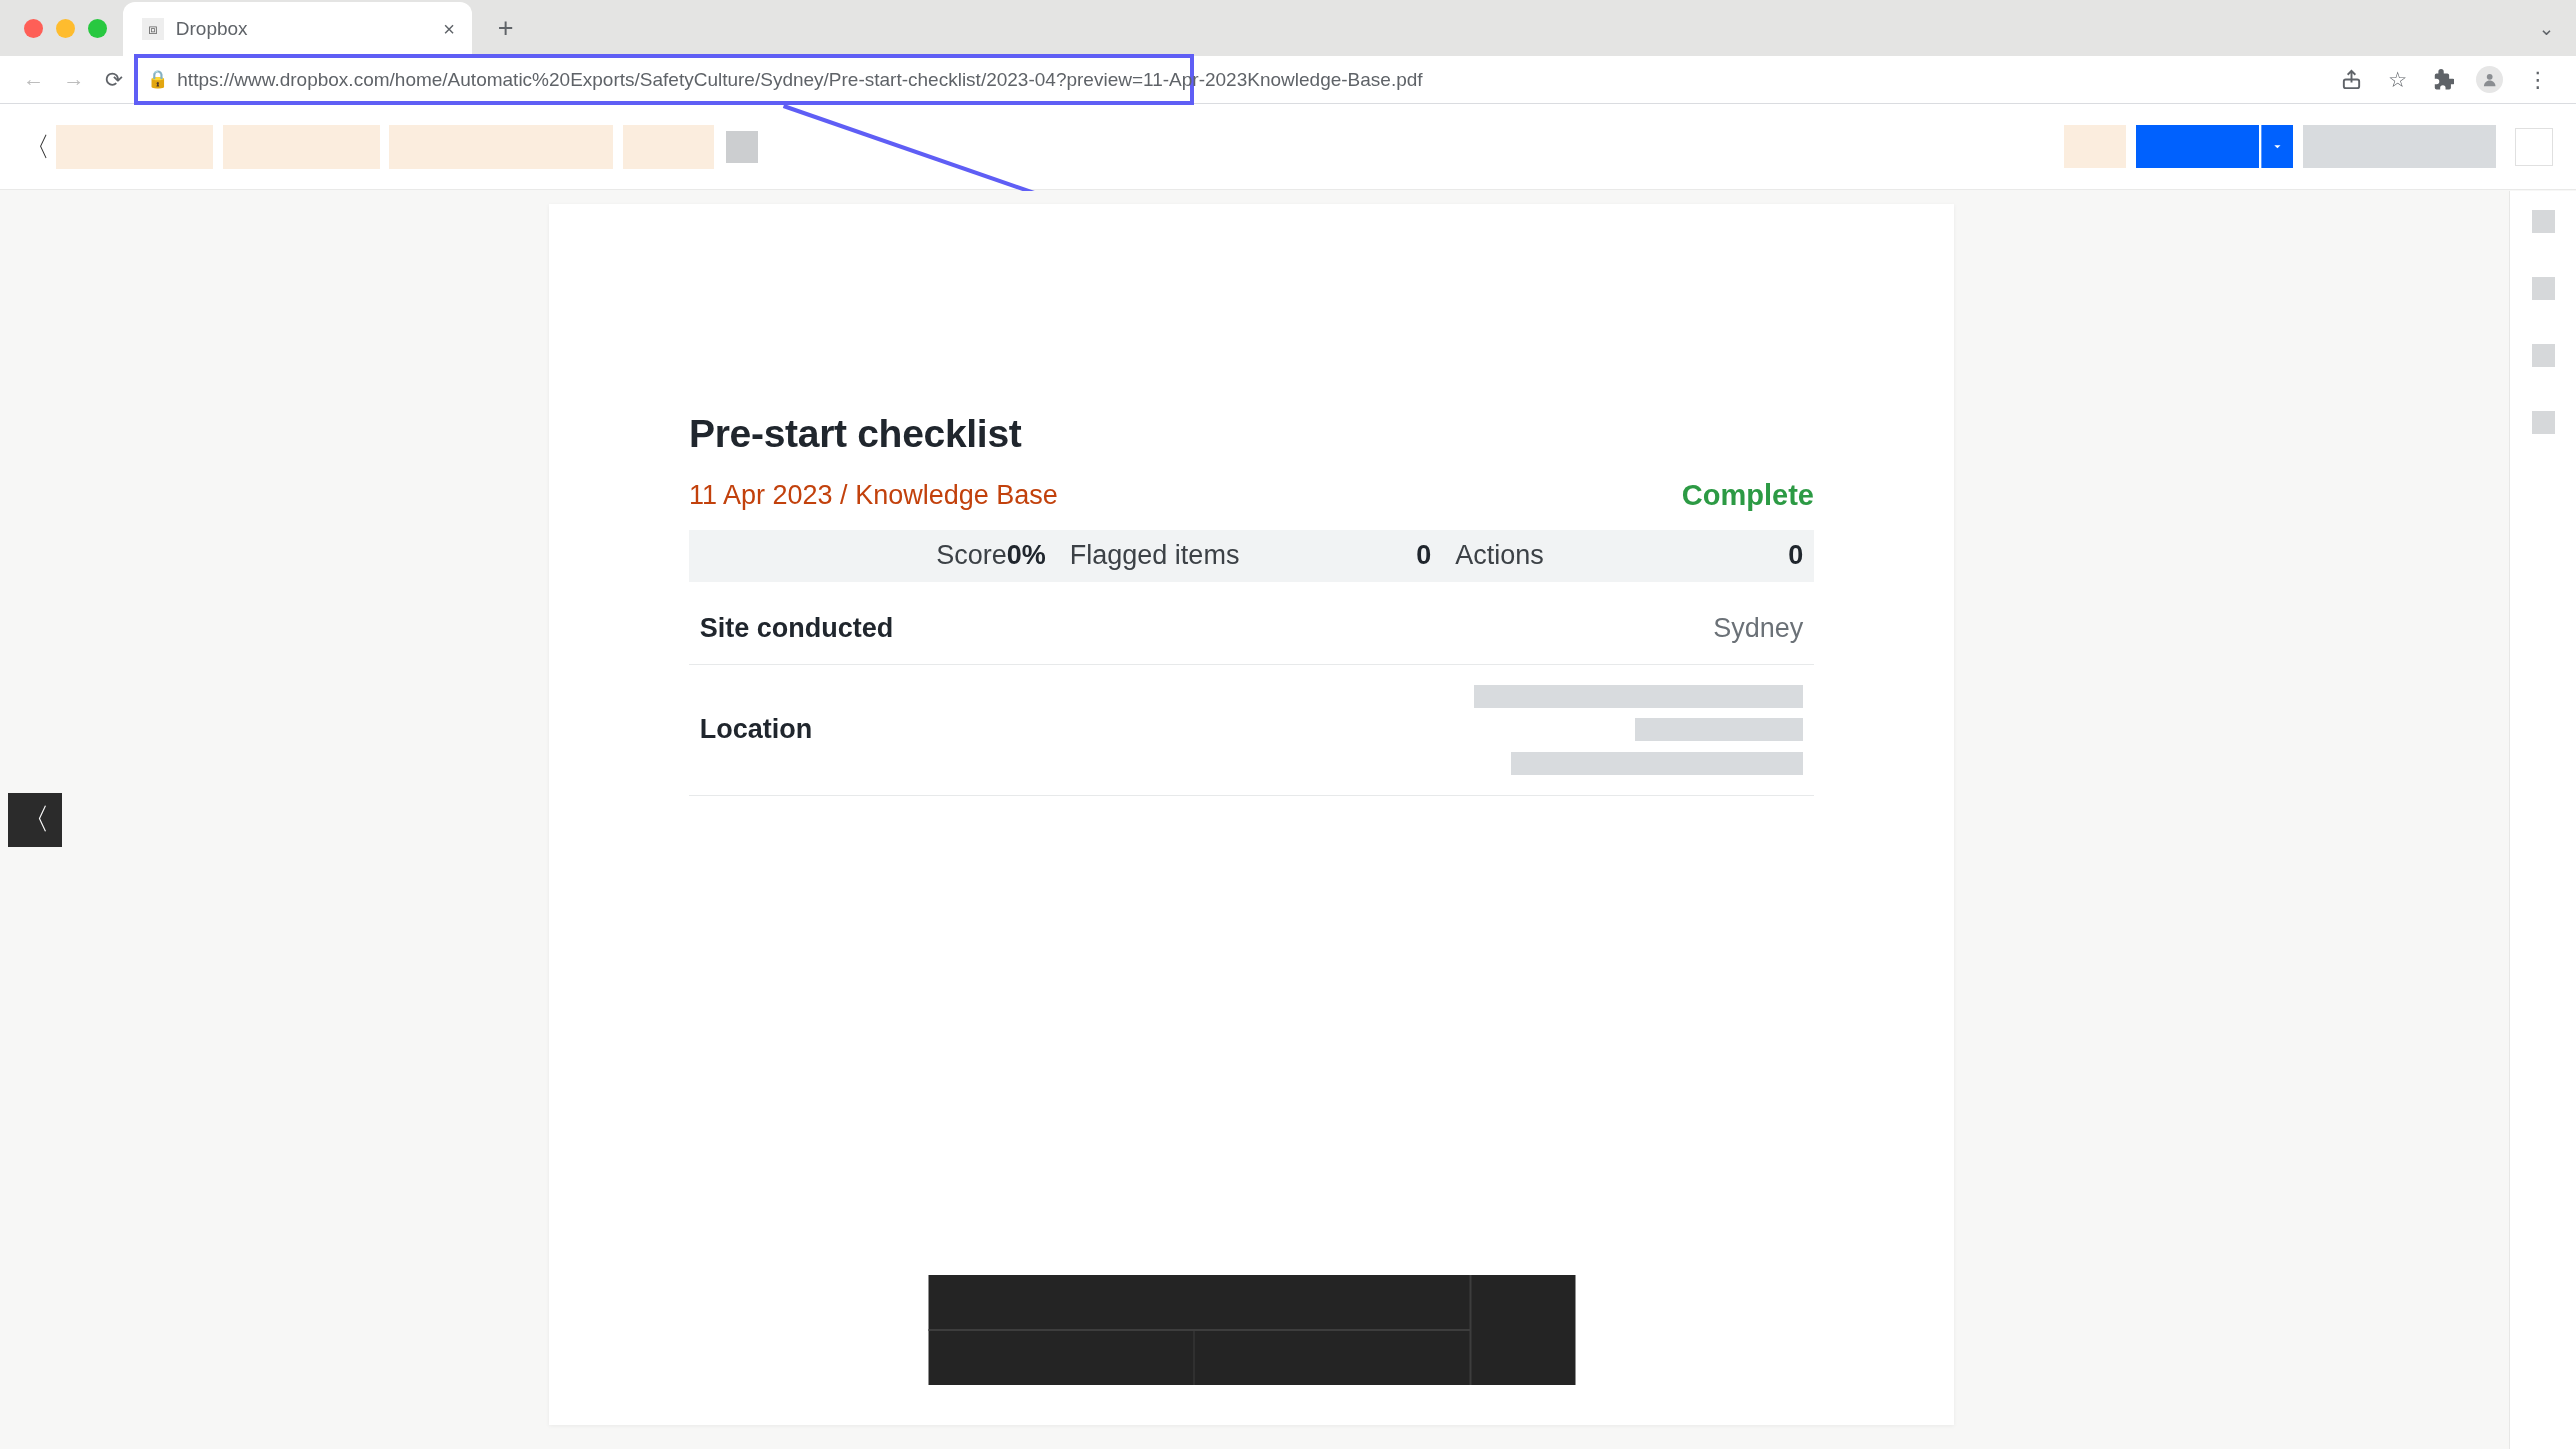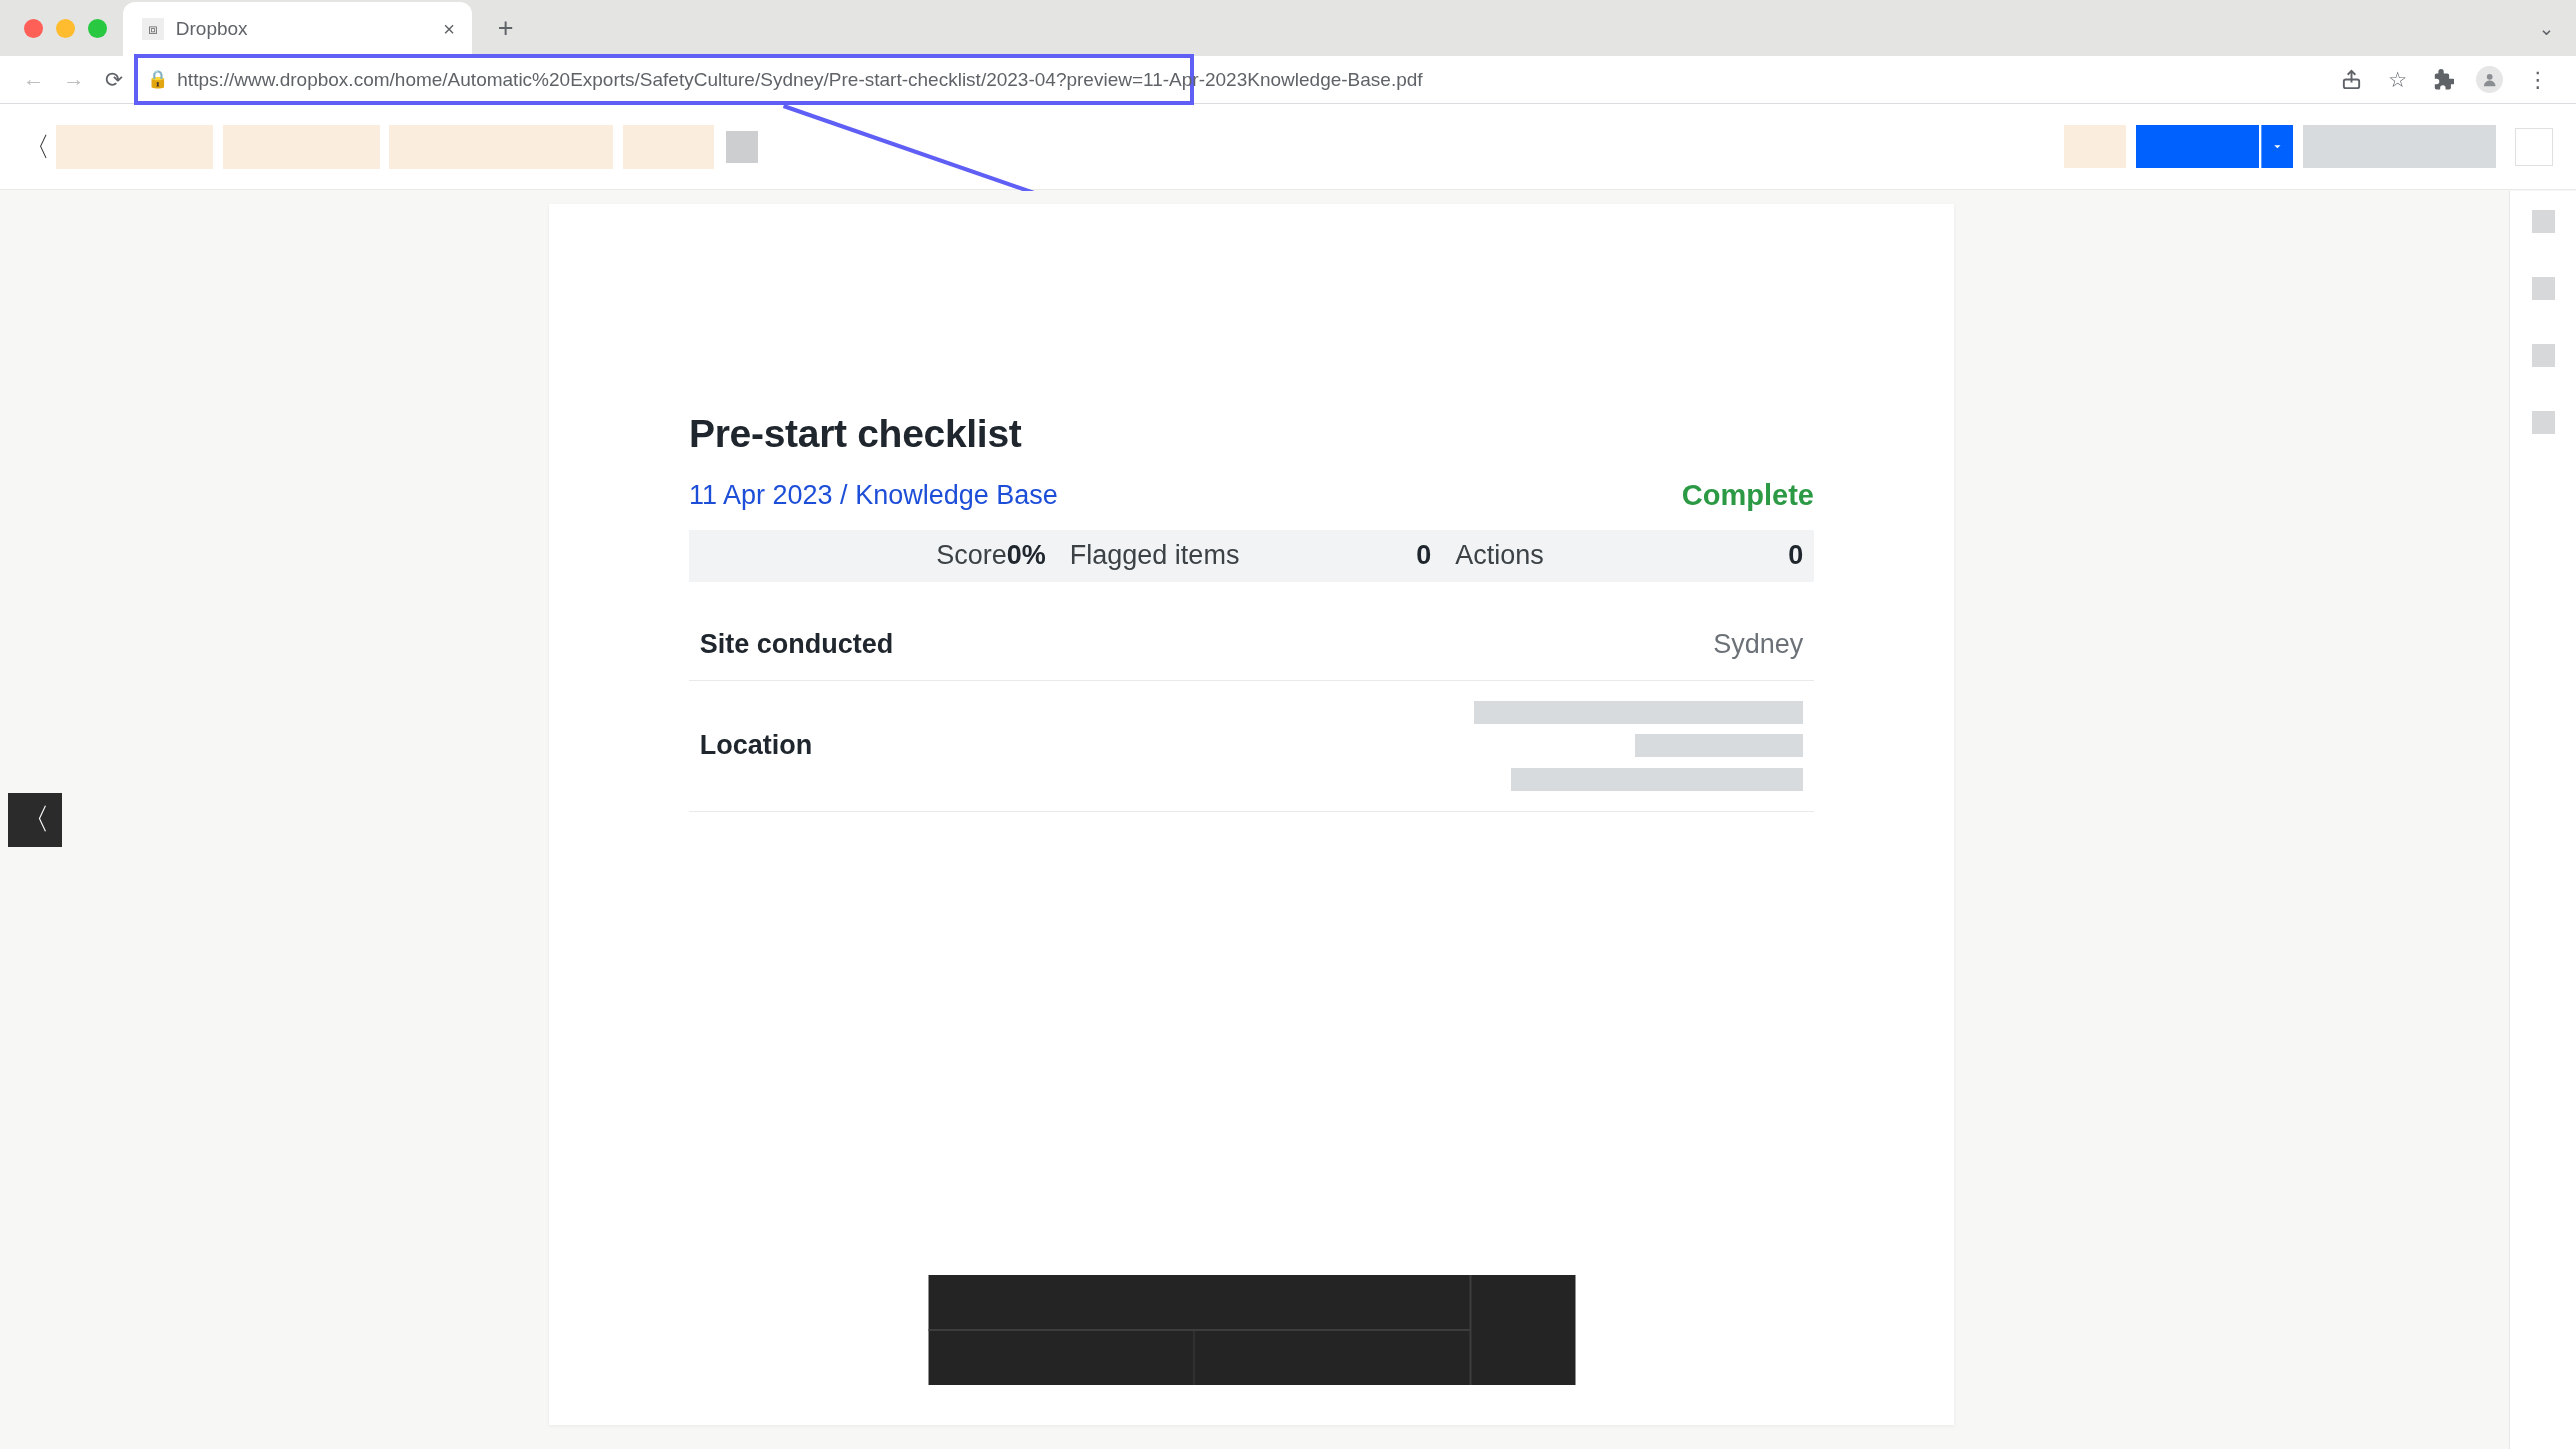--- a/index.html
+++ b/index.html
@@ -59,33 +59,33 @@
 
 .callout-line { position:absolute; stroke:#5f5ef5; stroke-width:6; }
 .callout-box { position:absolute; left:578px; top:274px; width:1610px; height:71px; border:4px solid #5f5ef5; background:#fff; display:flex; align-items:center; padding:0 20px; }
 .callout-lock { color:#5f6368; font-size:24px; margin-right:20px; }
 .callout-text { font-size:27px; color:#5f6368; white-space:nowrap; }
 
 
 .doc-inner { padding: 208px 140px 0 140px; }
 .doc-title { font-size: 39px; font-weight: 700; color: #20262d; letter-spacing: -0.3px; }
 .subline { display:flex; justify-content:space-between; align-items:center; margin-top: 23px; }
-.subline-left { font-size: 27px; color: #1d4ed8; }
+.subline-left { font-size: 27px; color: #c2410c; }
 .status-pill { color: #2c9a44; font-weight: 600; font-size: 29px; }
 
 .stat-bar { margin-top: 17.4px; height: 52px; background: #f1f3f4; display:flex; align-items:center; padding: 0 10.7px; font-size: 27px; color:#3c4146; }
 .stat-bar .cell { display:flex; align-items:center; }
 .stat-bar .lab { color:#3c4146; }
 .stat-bar .val { font-weight:700; color:#20262d; }
 .cell.score { width: 360px; justify-content: flex-end; }
 .cell.flagged { width: 376px; justify-content: space-between; margin-left: 24px; }
 .cell.actions { width: 362px; justify-content: space-between; margin-left: 24px; }
 
 .kv-row { display:flex; justify-content:space-between; align-items:center; padding: 20px 10.7px; border-bottom: 0.7px solid #e7e9ea; }
-.kv-row.first { padding-top: 31px; margin-top: 16px; }
+.kv-row.first { padding-top: 31px; }
 .kv-label { font-size: 27px; font-weight: 700; color: #20262d; }
 .kv-value { font-size: 27px; color: #6b7177; }
 .placeholder { background:#d8dbde; height: 23px; }
 .ph-w1 { width: 288px; }
 .ph-w2 { width: 185px; }
 .ph-w3 { width: 329px; }
 .ph-w4 { width: 168px; }
 .ph-w5 { width: 292px; }
 .col-right { display:flex; flex-direction:column; align-items:flex-end; gap:10.7px; }
 

